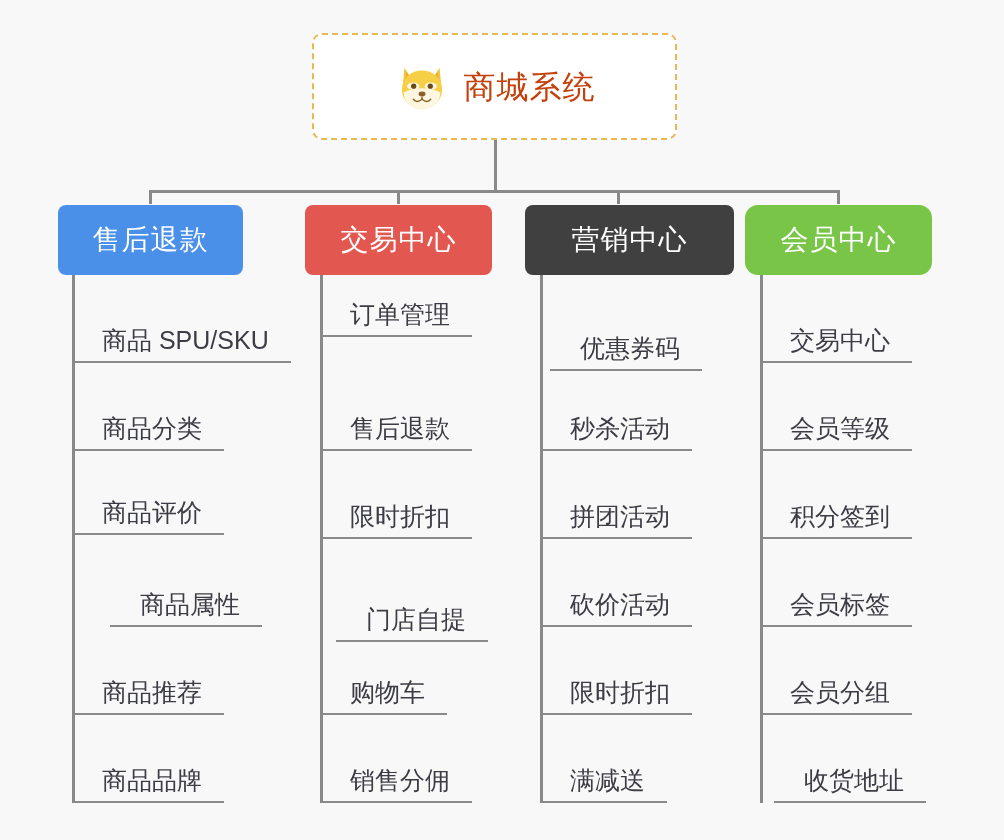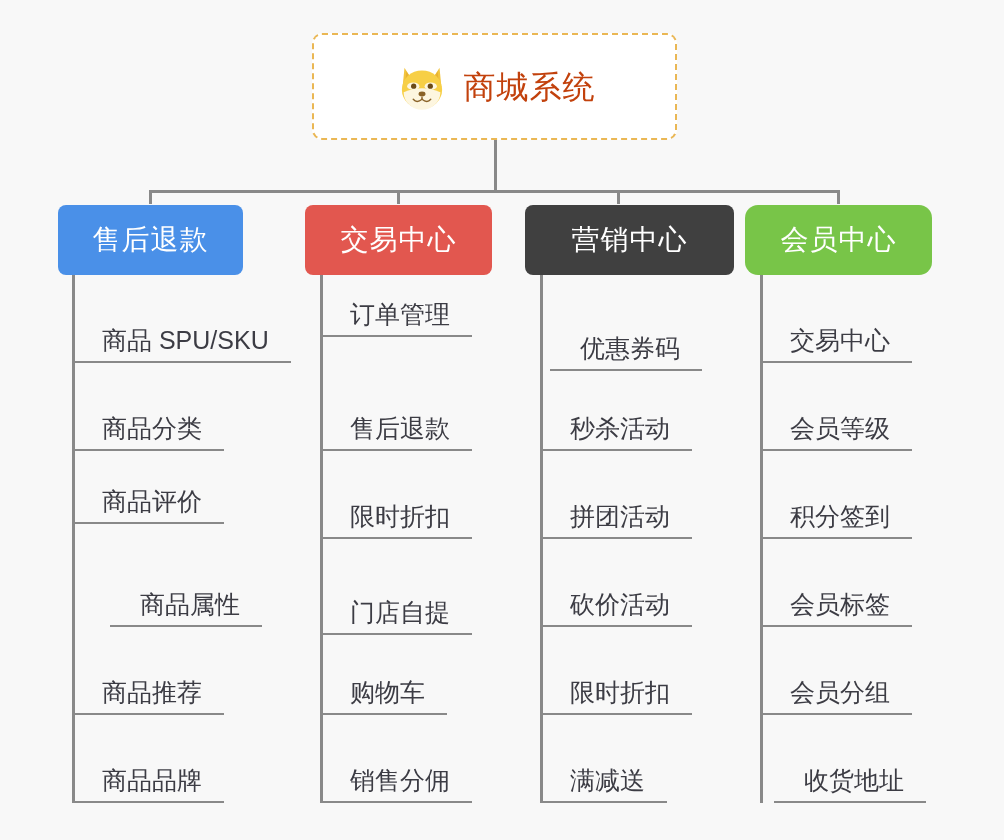--- a/index.html
+++ b/index.html
@@ -151,21 +151,21 @@
   <div class="conn conn-v" style="left:760px; top:275px; height:12px;"></div>
 
   <div class="leaf-col" style="left:72px;">
     <div class="leaf-trunk" style="height:528px;"></div>
     <div class="leaf-item" style="top:0px;">
       <span class="leaf-label">商品 SPU/SKU</span>
     </div>
     <div class="leaf-item" style="top:88px;">
       <span class="leaf-label">商品分类</span>
     </div>
-    <div class="leaf-item" style="top:161px;justify-content:center;">
+    <div class="leaf-item" style="top:172px;justify-content:center;">
       <span class="leaf-label">商品评价</span>
     </div>
     <div class="leaf-item" style="top:264px;padding-left:38px;">
       <span class="leaf-label">商品属性</span>
     </div>
     <div class="leaf-item" style="top:352px;">
       <span class="leaf-label">商品推荐</span>
     </div>
     <div class="leaf-item" style="top:440px;">
       <span class="leaf-label">商品品牌</span>
@@ -176,21 +176,21 @@
     <div class="leaf-trunk" style="height:528px;"></div>
     <div class="leaf-item" style="top:0px;align-items:center;">
       <span class="leaf-label">订单管理</span>
     </div>
     <div class="leaf-item" style="top:88px;">
       <span class="leaf-label">售后退款</span>
     </div>
     <div class="leaf-item" style="top:176px;">
       <span class="leaf-label">限时折扣</span>
     </div>
-    <div class="leaf-item" style="top:272px;">
+    <div class="leaf-item" style="top:279px;padding-left:16px;">
       <span class="leaf-label">门店自提</span>
     </div>
     <div class="leaf-item" style="top:352px;">
       <span class="leaf-label">购物车</span>
     </div>
     <div class="leaf-item" style="top:440px;">
       <span class="leaf-label">销售分佣</span>
     </div>
   </div>
 

